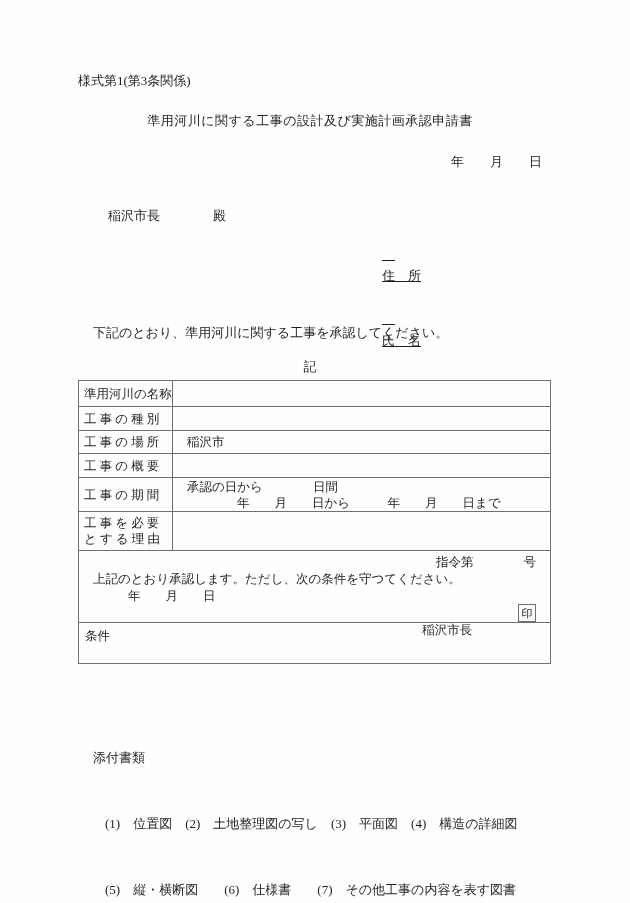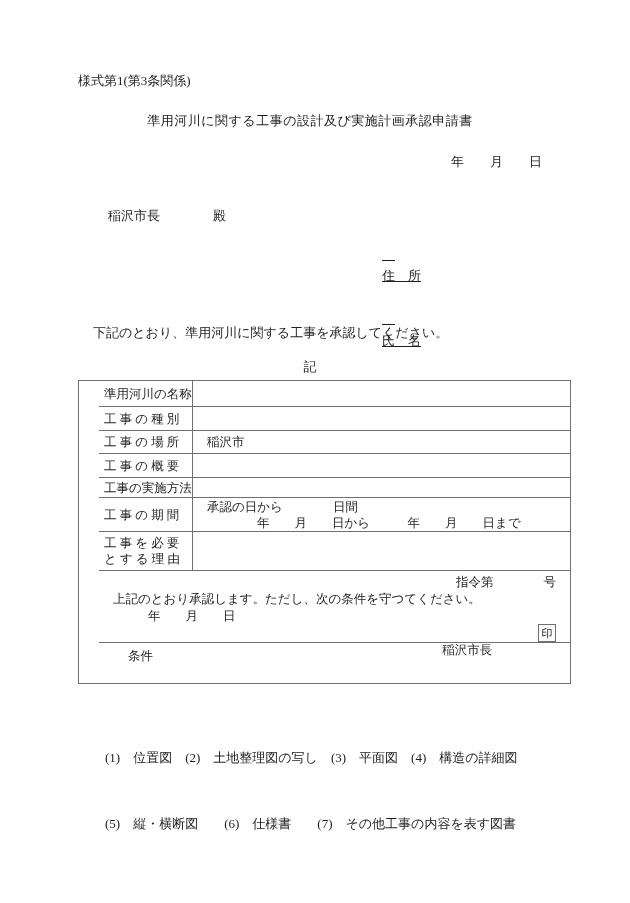--- a/index.html
+++ b/index.html
@@ -25,24 +25,23 @@
   .applicant { left:382px; top:222px; line-height:21.6px;text-decoration:underline; }
   .applicant .indent { margin-left:36px; }
 
   .request   { left:93px; top:324px; }
   .ki        { top:358px; }
 
   .tbl {
     position:absolute; left:78px; top:380px; width:471px;
     border:1px solid #6f6f6f; font-size:12.5px; line-height:16px;
     background:#fefefe;
-    padding-left:20px;
   }
   .tr { display:flex; border-bottom:1px solid #6f6f6f; box-sizing:border-box; }
-  .tr:last-child { border-bottom:none;margin-left:23px; }
+  .tr:last-child { border-bottom:none; }
   .th {
     width:94px; min-width:94px; box-sizing:border-box;
     border-right:1px solid #6f6f6f;
     display:flex; flex-direction:column; justify-content:center;
     padding:0 5px; white-space:pre;
   }
   .td {
     flex:1; box-sizing:border-box;
     display:flex; flex-direction:column; justify-content:center;
     padding:0 14px; white-space:pre;
@@ -108,24 +107,20 @@
     <div class="tr h23">
       <div class="th">工 事 の 場 所</div>
       <div class="td">稲沢市</div>
     </div>
 
     <div class="tr h24">
       <div class="th">工 事 の 概 要</div>
       <div class="td"></div>
     </div>
 
-    <div class="tr h20">
-      <div class="th">工事の実施方法</div>
-      <div class="td"></div>
-    </div>
 
     <div class="tr h34">
       <div class="th">工 事 の 期 間</div>
       <div class="td">
         <div>承認の日から　　　　日間</div>
         <div>　　　　年　　月　　日から　　　年　　月　　日まで</div>
       </div>
     </div>
 
     <div class="tr h39">
@@ -148,19 +143,20 @@
       </div>
     </div>
 
     <div class="tr h40">
       <div class="cond-cell">条件</div>
     </div>
 
   </div>
 
   <div class="abs attachments">
+    <div>添付書類</div>
     <div class="lst">(1)　位置図　(2)　土地整理図の写し　(3)　平面図　(4)　構造の詳細図</div>
     <div class="lst">(5)　縦・横断図　　(6)　仕様書　　(7)　その他工事の内容を表す図書</div>
     
     
   </div>
 
 </div>
 
 </body></html>

